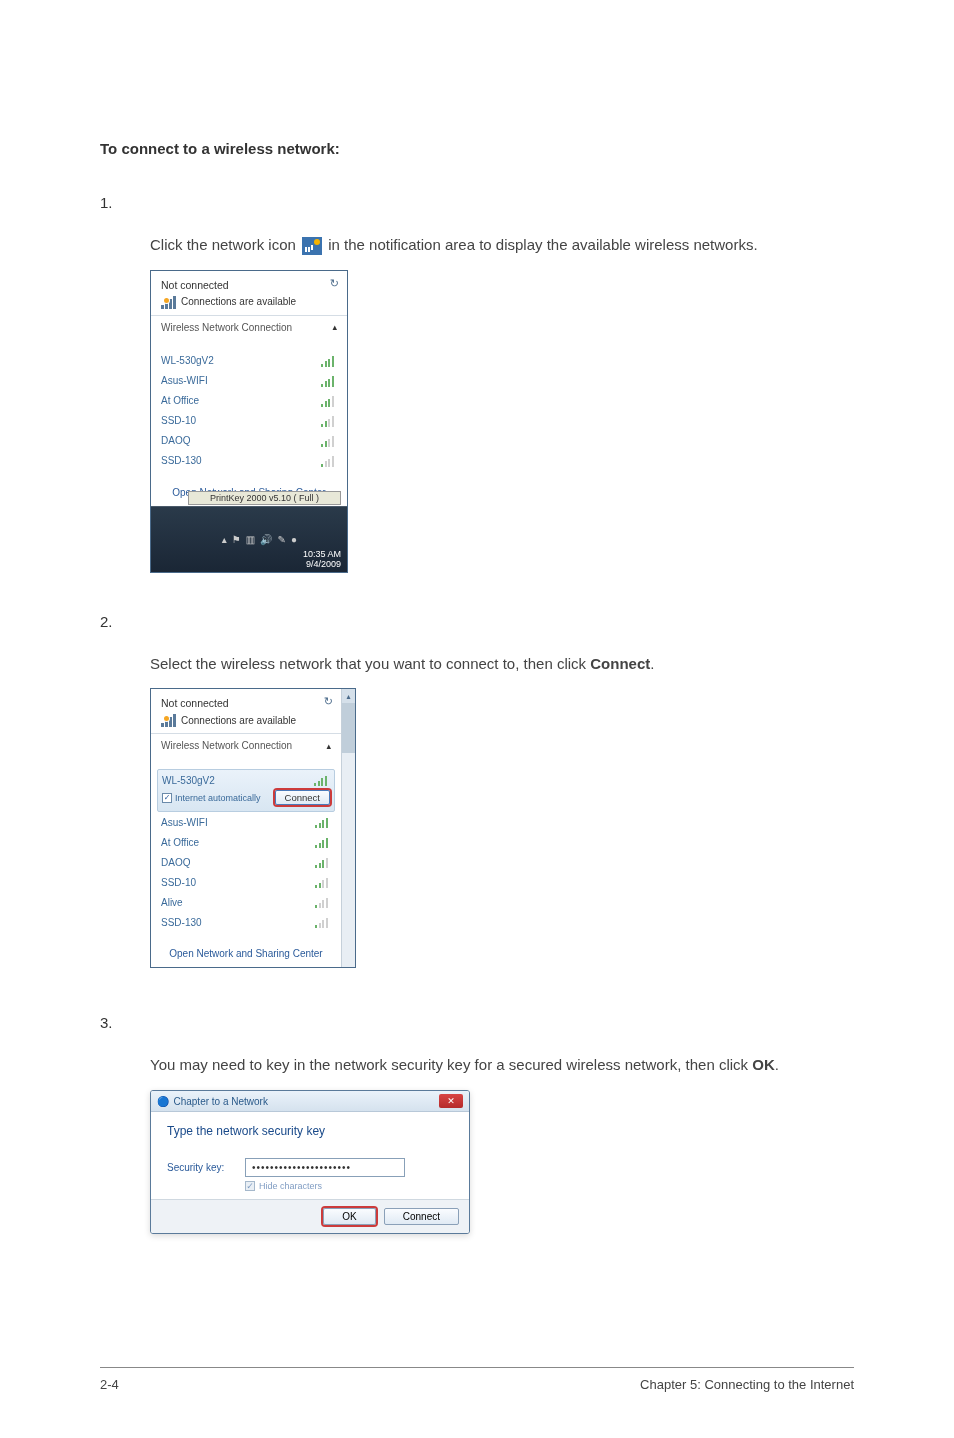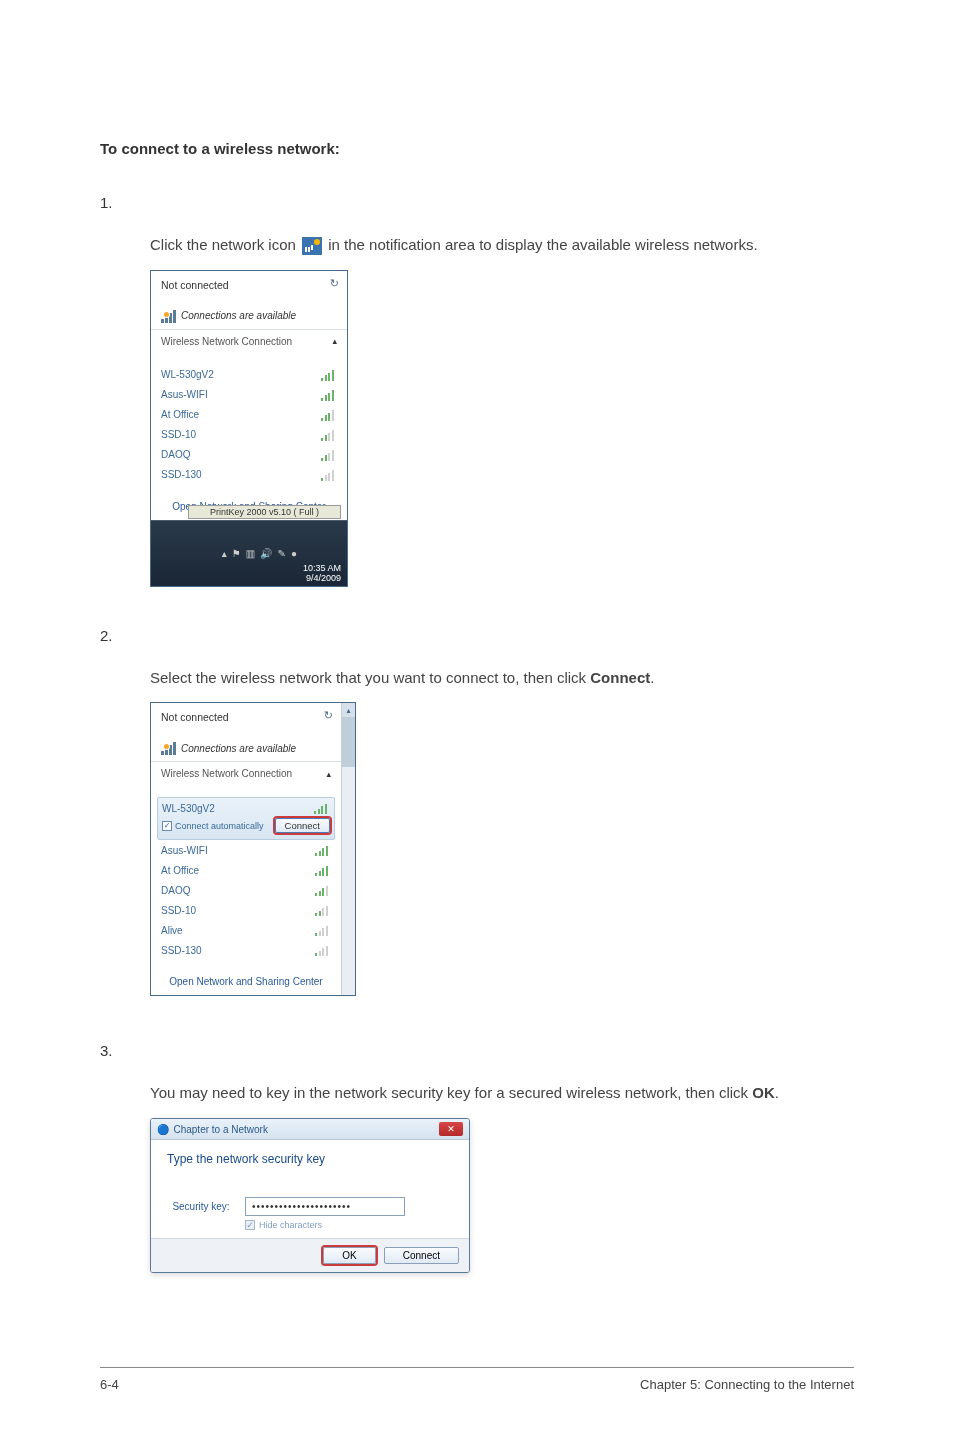--- a/index.html
+++ b/index.html
@@ -68,21 +68,21 @@
       font-size: 10px;
       font-family: "Segoe UI", Tahoma, sans-serif;
       margin-bottom: 40px;
     }
     .wp-header {
       padding: 8px 10px 6px 10px;
       border-bottom: 1px solid #d5dde5;
       position: relative;
     }
     .wp-header-title { color: #333; font-size: 10.5px; }
-    .wp-header-sub { display: flex; align-items: center; margin-top: 18px; font-style: italic; }
+    .wp-header-sub { display: flex; align-items: center; margin-top: 4px; }
     .wp-bars-icon {
       width: 16px; height: 14px; position: relative; margin-right: 4px;
     }
     .wp-bars-icon span {
       position: absolute; bottom: 0; width: 2.5px; background: #5a7a9a;
     }
     .wp-bars-icon span:nth-child(1){ left:0; height:4px; }
     .wp-bars-icon span:nth-child(2){ left:4px; height:7px; }
     .wp-bars-icon span:nth-child(3){ left:8px; height:10px; }
     .wp-bars-icon span:nth-child(4){ left:12px; height:13px; }
@@ -232,23 +232,23 @@
     }
     .sec-title-left { display:flex; align-items:center; gap:4px; color:#2a5a8a; font-size:10px; }
     .sec-close {
       width: 24px; height: 14px;
       background: linear-gradient(#d84545,#b52a2a);
       border-radius: 2px;
       color:#fff; font-size:9px;
       display:flex; align-items:center; justify-content:center;
     }
     .sec-body { padding: 12px 16px 8px 16px; }
-    .sec-heading { color:#1a4a8a; font-size: 12px; margin-bottom: 31px; }
+    .sec-heading { color:#1a4a8a; font-size: 12px; margin-bottom: 20px; }
     .sec-row { display:flex; align-items:center; gap:10px; margin-bottom:4px; }
-    .sec-label { color: #2a5a9a; font-size: 10px; width: 68px; text-align: center; }
+    .sec-label { color: #2a5a9a; font-size: 10px; width: 68px; }
     .sec-input {
       border: 1px solid #88a0b8;
       padding: 3px 6px;
       width: 160px;
       font-size: 10px;
       letter-spacing: 1px;
       color:#333;
     }
     .sec-hide-row { margin-left: 78px; display:flex; align-items:center; gap:4px; color:#2a5a9a; font-size:9px; opacity:.6; }
     .sec-hide-row .box { width:10px; height:10px; border:1px solid #6a8aaa; background:#dce6ef; display:flex; align-items:center; justify-content:center; }
@@ -430,21 +430,21 @@
           <span class="signal sig-green">
               <span></span>
               <span></span>
               <span></span>
               <span></span>
             </span>
         </div>
         <div class="wp-auto-row">
           <label class="chk">
             <span class="box">✓</span>
-            <span>Connect automatically</span>
+            <span>Internet automatically</span>
           </label>
           <button class="connect-btn">Connect</button>
         </div>
       </div>
       <div class="wp-item">
           <span>Asus-WIFI</span>
           <span class="signal sig-green">
             <span></span>
             <span></span>
             <span></span>
@@ -530,15 +530,15 @@
     </div>
   </div>
   <div class="sec-buttons">
     <button class="sec-btn ok">OK</button>
     <button class="sec-btn">Connect</button>
   </div>
 </div>
 
 <div class="page-footer-line"></div>
 <div class="page-footer">
-  <span>6-4</span>
+  <span>2-4</span>
   <span>Chapter 5: Connecting to the Internet</span>
 </div>
 
 </body></html>

